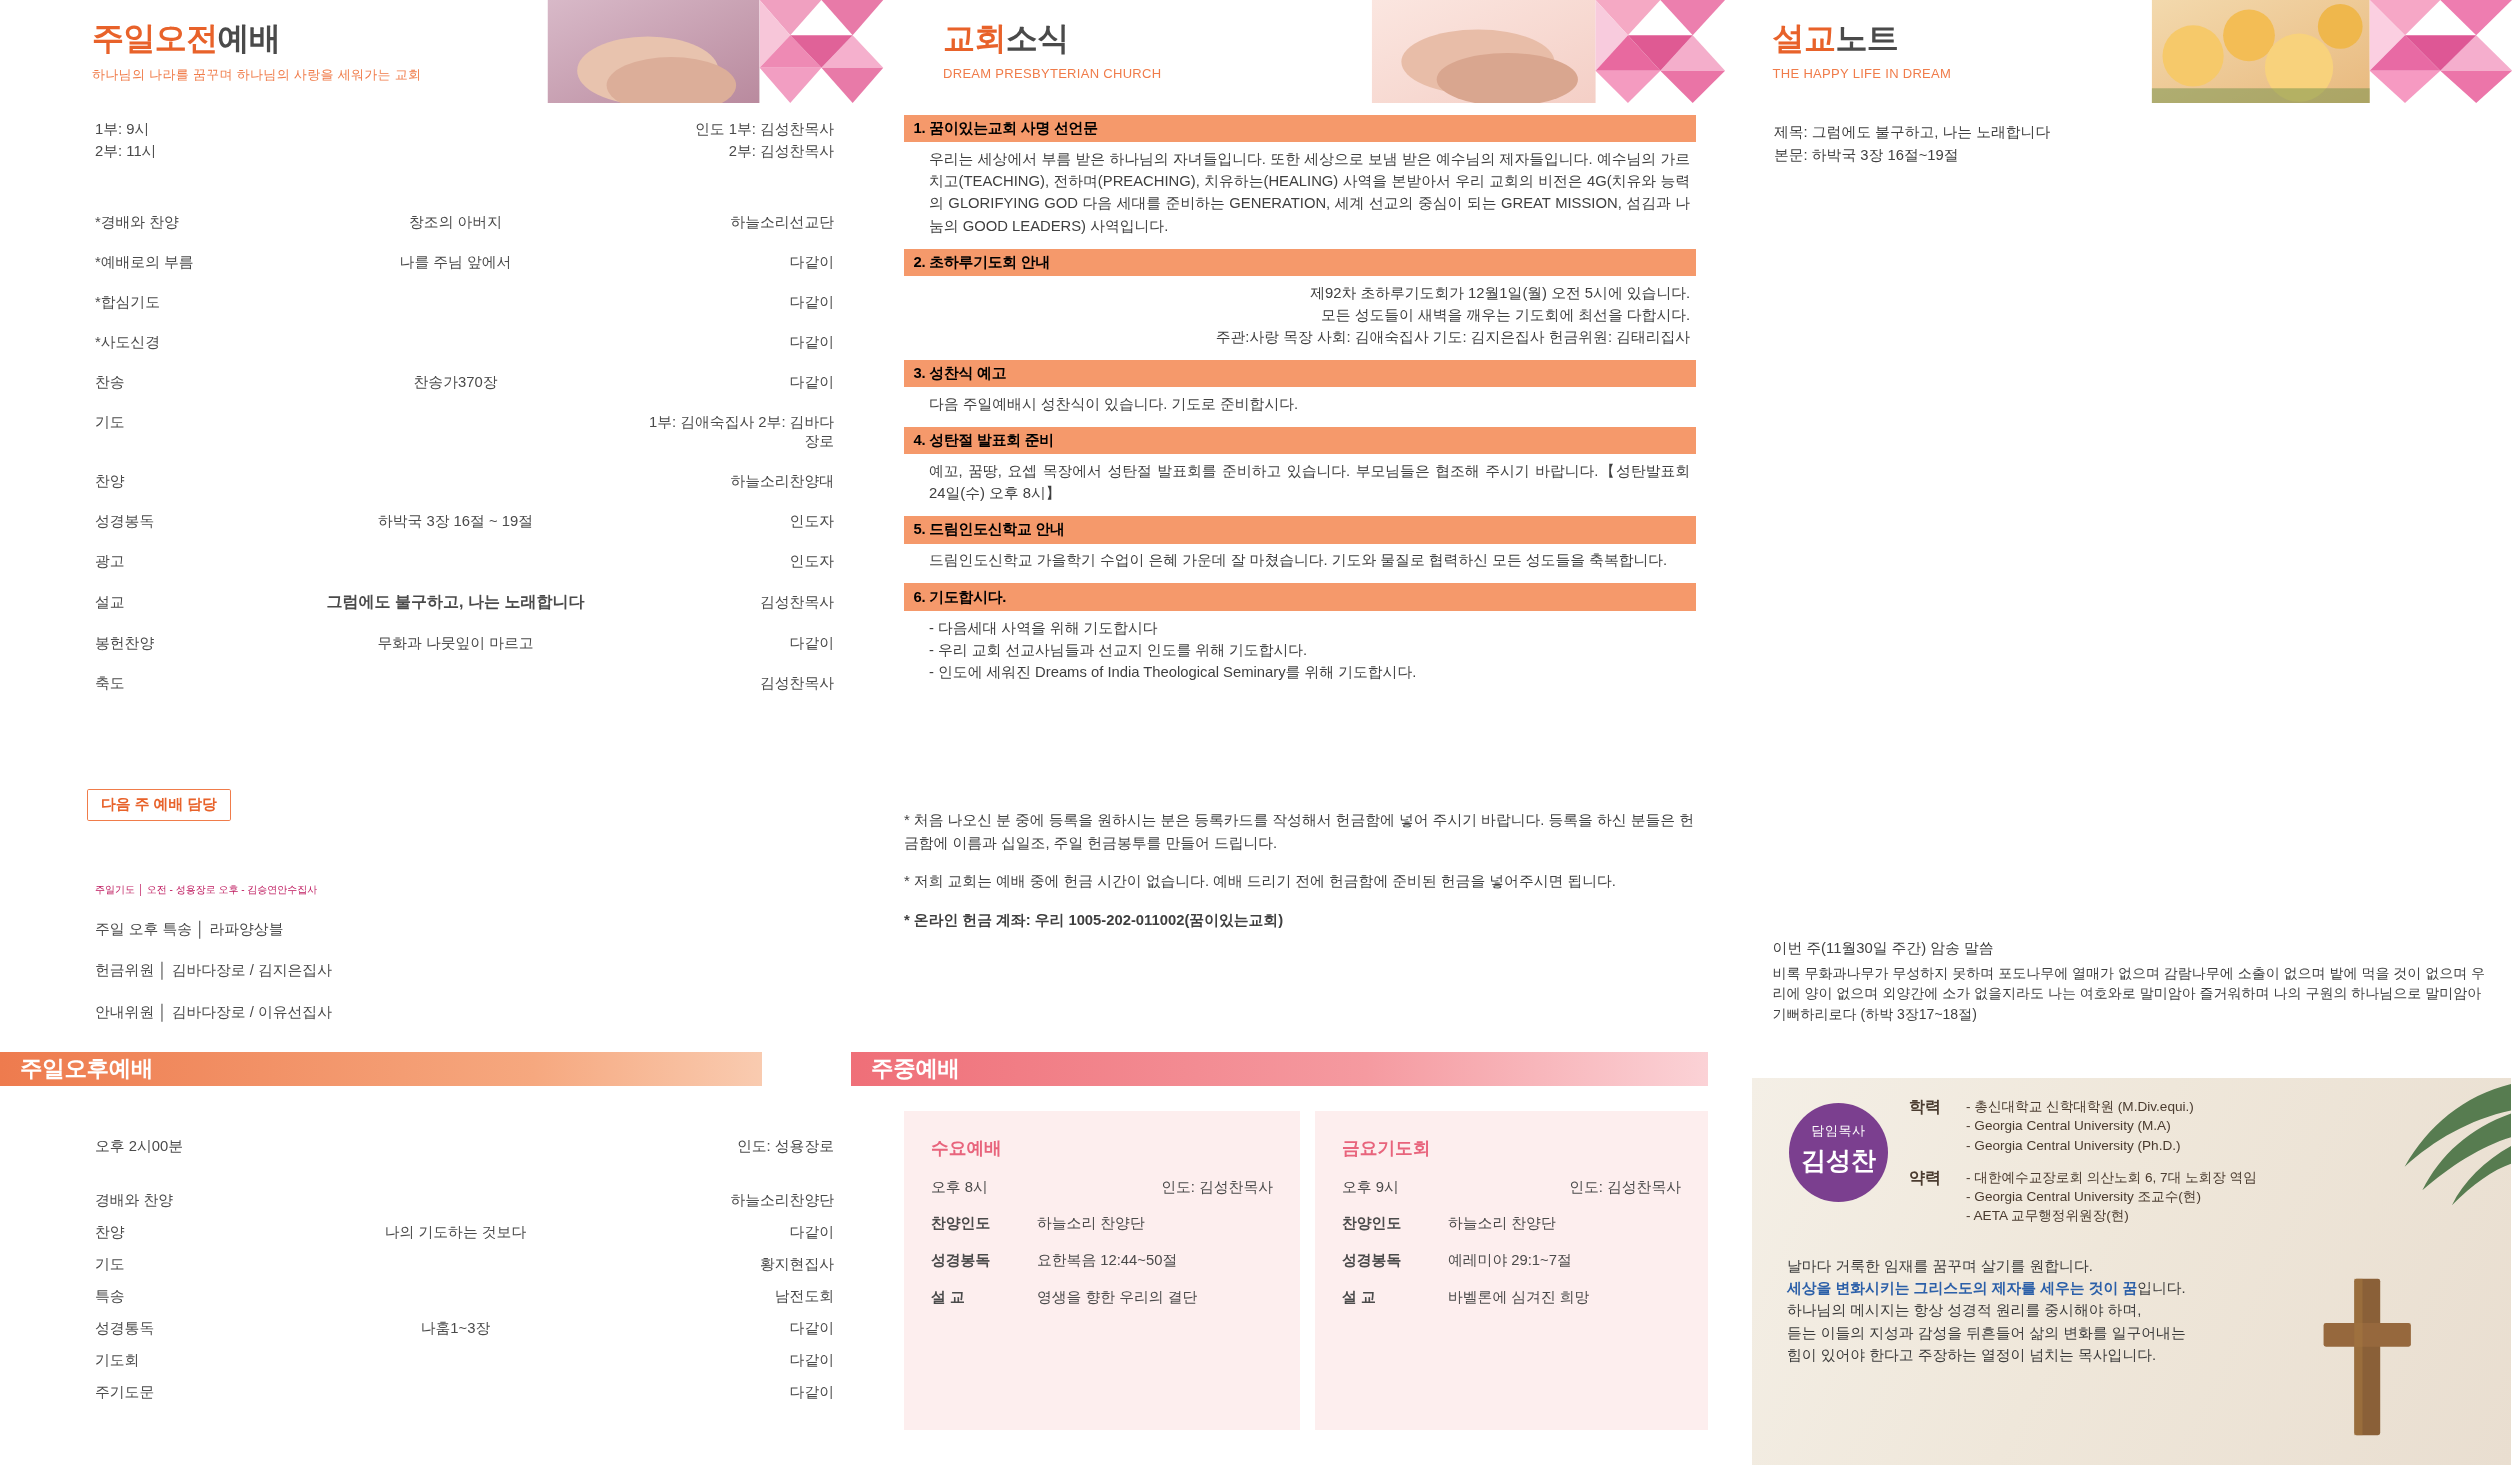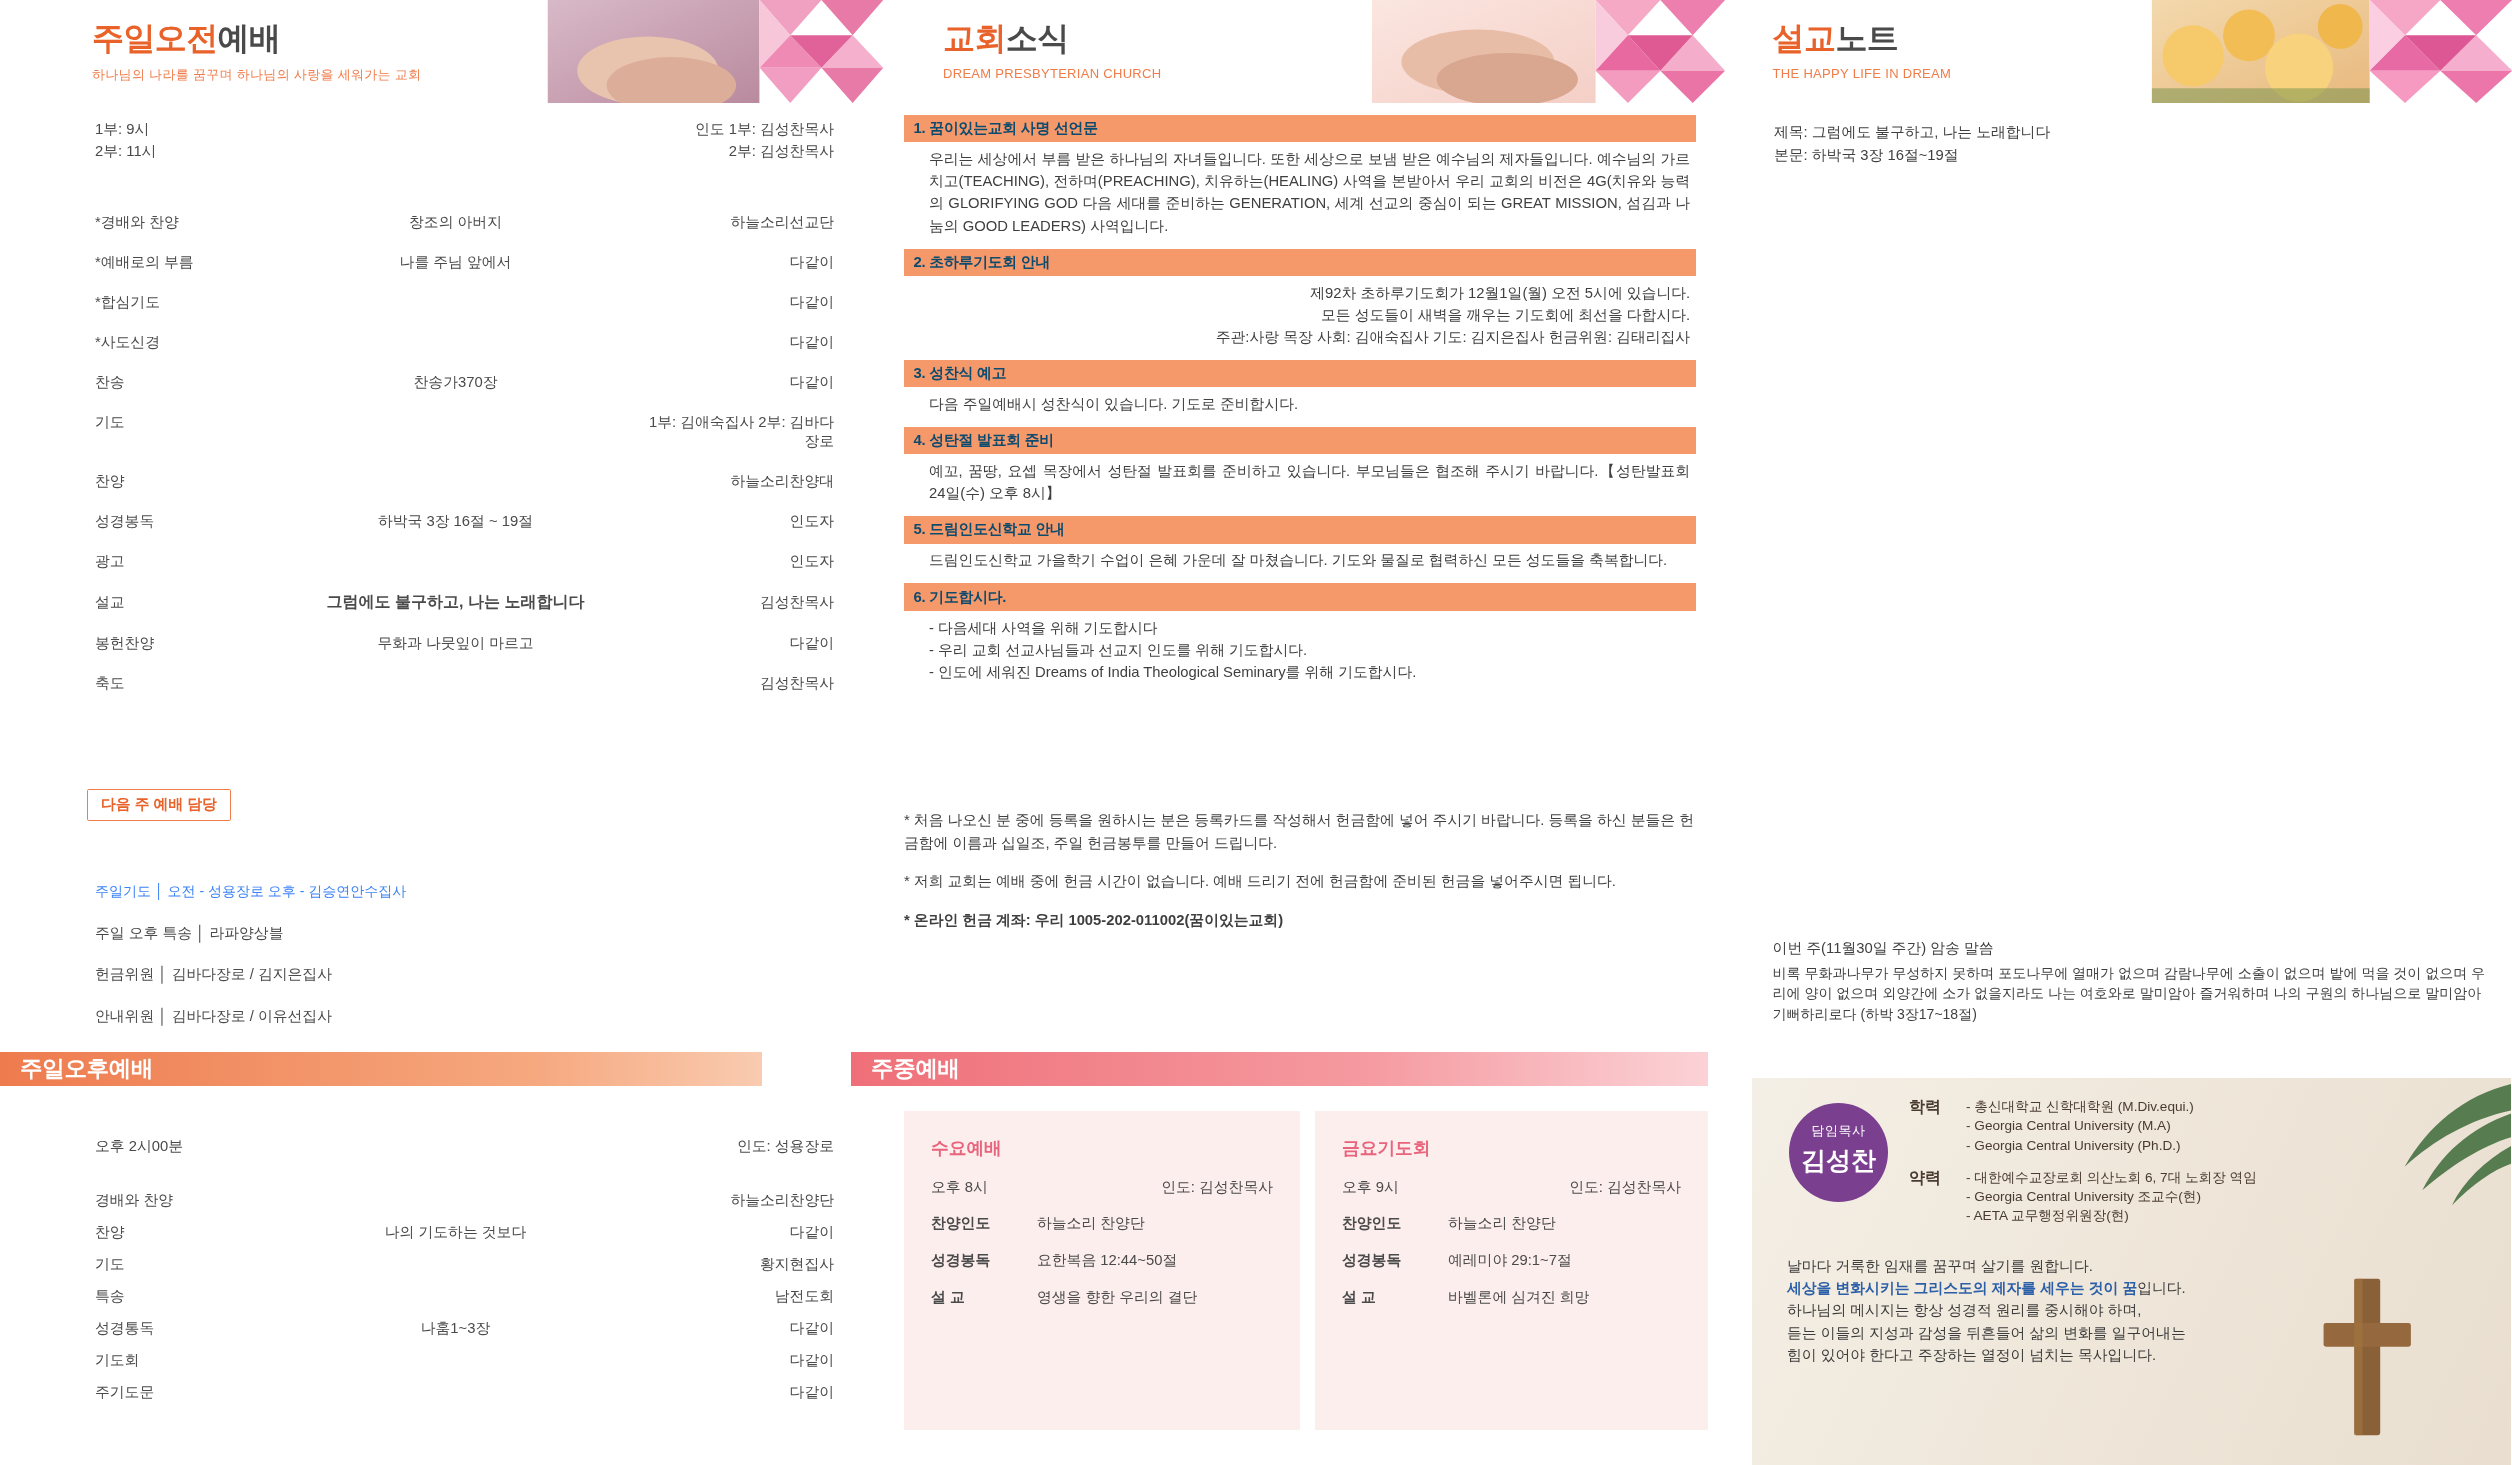--- a/index.html
+++ b/index.html
@@ -53,21 +53,21 @@
   }
 
   .tag-box {
     display: inline-block; border: 1.2px solid #f07c4a; color: #e8622a;
     font-size: 14.8px; font-weight: bold; padding: 5.3px 13px; border-radius: 1.8px;
   }
 
   
   #center { left: 851px; top: 0; width: 880px; height: 1465px; }
   .news-bar {
-    background: #f5996b; color: #0c4a6e; font-size: 14.8px; font-weight: bold;
+    background: #f5996b; color: #000000; font-size: 14.8px; font-weight: bold;
     padding: 4.1px 9.5px; letter-spacing: -0.2px;
   }
   .news-body {
     font-size: 14.8px; color: #3f3f3f; line-height: 1.5;
     padding: 5.9px 5.9px 0 25px;
     text-align: justify;
   }
   .news-block { margin-bottom: 11.8px; }
   .note-para {
     font-size: 14.8px; color: #3f3f3f; line-height: 1.55; margin-bottom: 15.4px;
@@ -273,21 +273,21 @@
         <div class="lr-a">축도</div>
         <div class="lr-b"></div>
         <div class="lr-c">김성찬목사</div>
       </div>
     </div>
 
     <div style="position:absolute; left:87px; top:789px;">
       <span class="tag-box">다음 주 예배 담당</span>
     </div>
     <div style="position:absolute; left:95px; top:883px; width:709px;">
-      <div style="font-size:14px; color:#3b82f6; margin-bottom:22.5px;">주일기도  │  오전 - 성용장로   오후 - 김승연안수집사</div>
+      <div style="font-size:10px; color:#be185d; margin-bottom:22.5px;">주일기도  │  오전 - 성용장로   오후 - 김승연안수집사</div>
       <div style="font-size:14.8px; color:#4a4a4a; margin-bottom:22.5px;">주일 오후 특송  │  라파양상블</div>
       <div style="font-size:14.8px; color:#4a4a4a; margin-bottom:22.5px;">헌금위원  │  김바다장로 / 김지은집사</div>
       <div style="font-size:14.8px; color:#4a4a4a;">안내위원  │  김바다장로 / 이유선집사</div>
     </div>
 
     <div class="sec-band" style="position:absolute; left:0; top:1052px; width:762px;">
       <div class="band-bg" style="background:linear-gradient(90deg,#ee7b4e 0%, #f6a87f 70%, #f9cbb0 100%);"></div>
       <div class="band-text">주일오후예배</div>
     </div>
 

